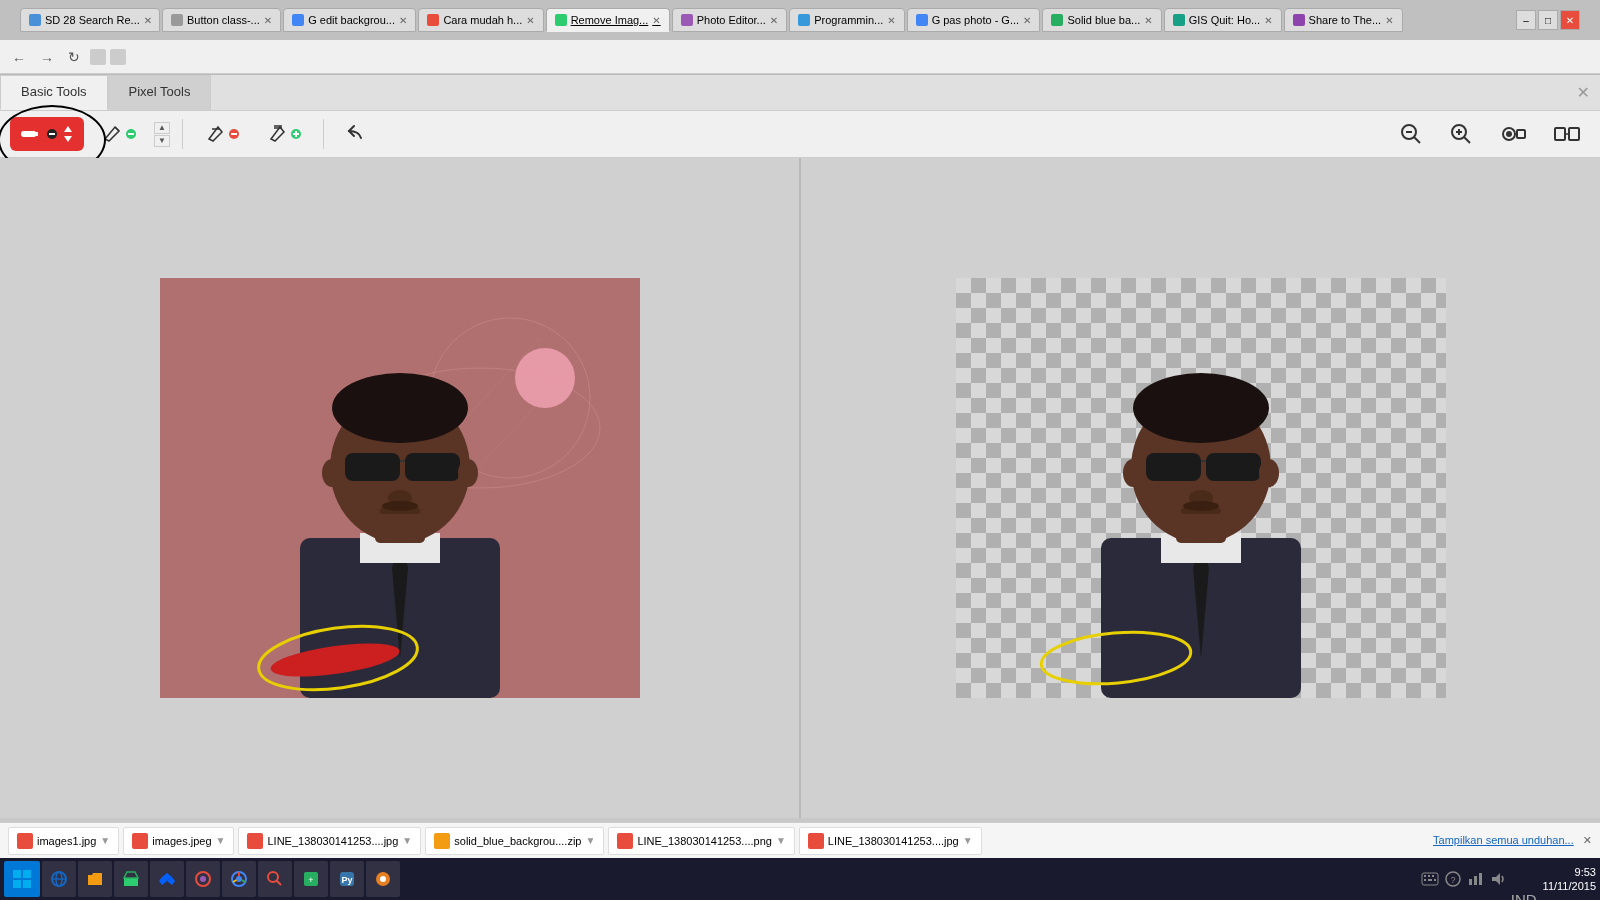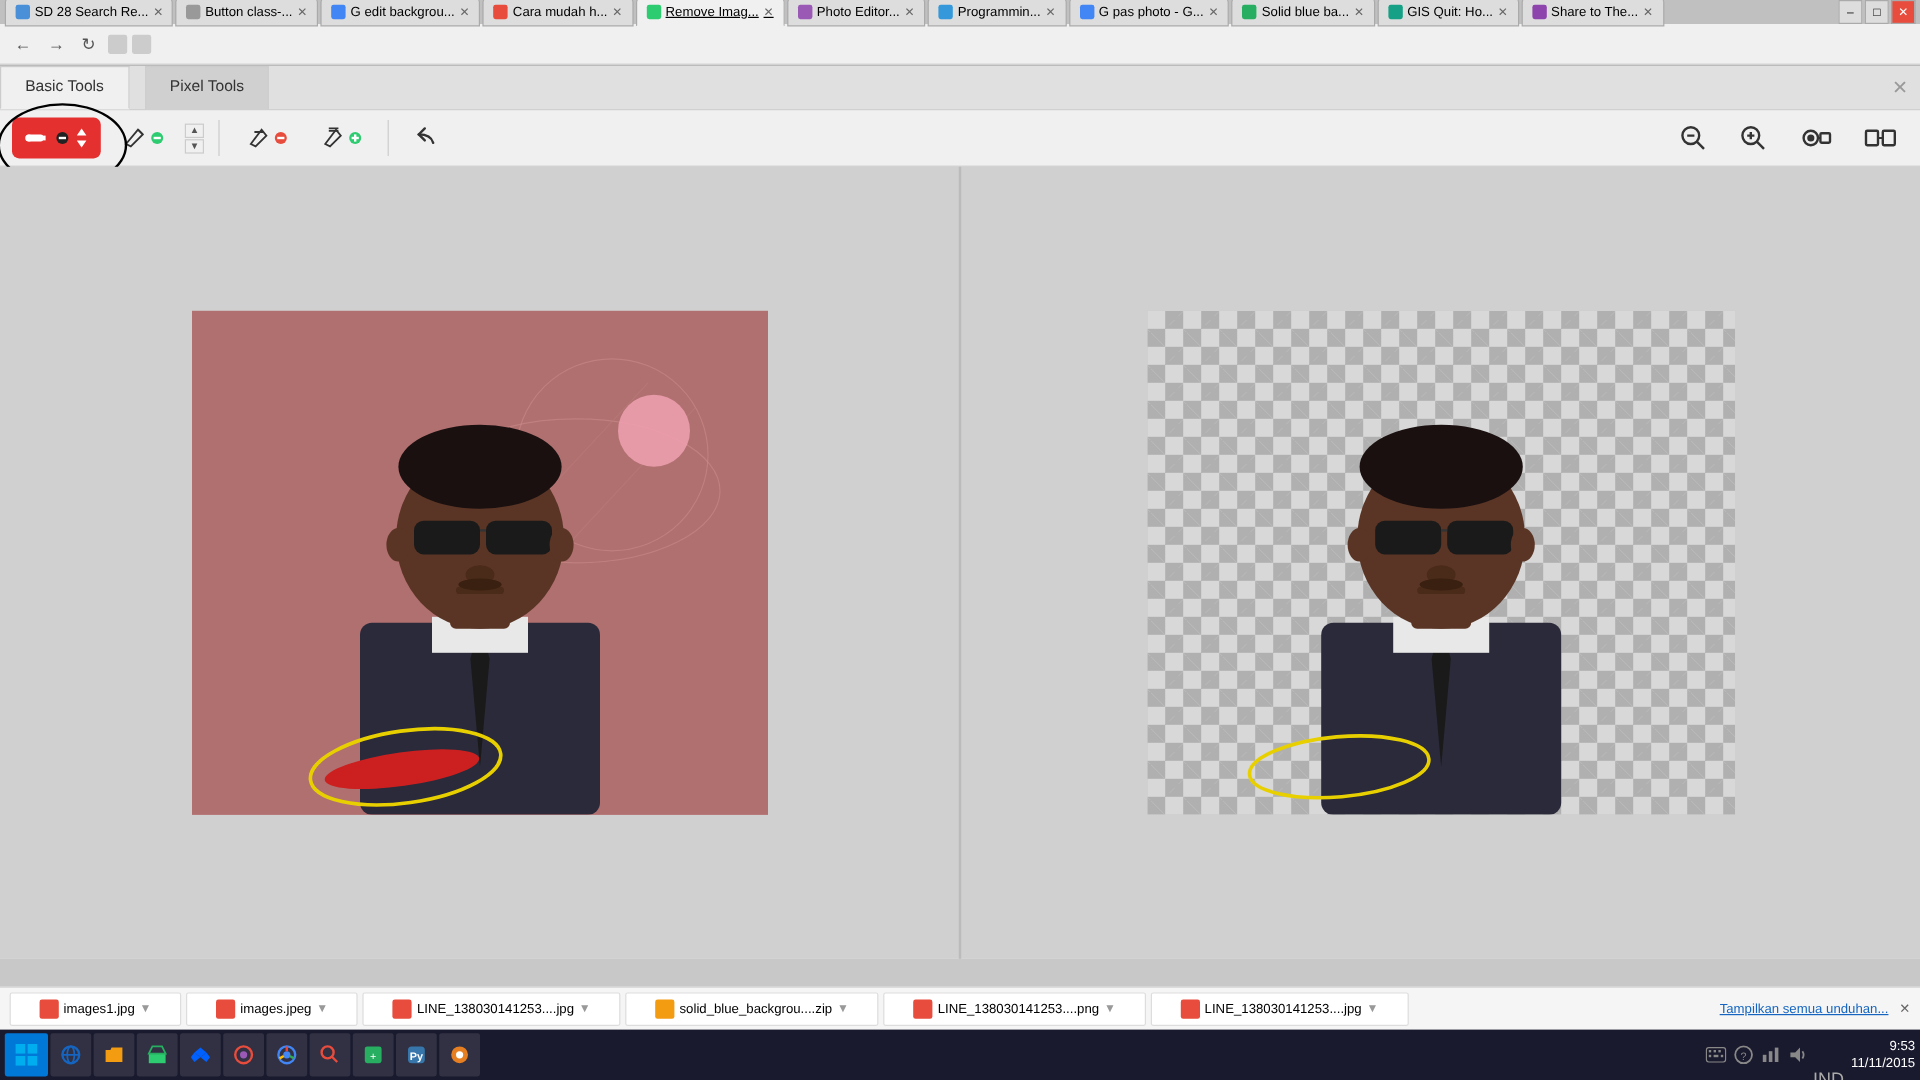--- a/index.html
+++ b/index.html
@@ -7,22 +7,22 @@
 
     
     .browser-chrome {
       background: #ddd;
       border-bottom: 1px solid #bbb;
     }
     .tab-bar {
       display: flex;
       align-items: center;
       background: #c0c0c0;
-      height: 20px;
-      padding: 0 4px;
+      height: 40px;
+      padding: 0 20px;
       gap: 2px;
     }
     .tab {
       display: flex;
       align-items: center;
       background: #ddd;
       border: 1px solid #aaa;
       border-radius: 4px 4px 0 0;
       padding: 2px 8px;
       font-size: 11px;
@@ -92,21 +92,20 @@
     .app-container {
       width: 100%;
       background: #e8e8e8;
     }
 
     
     .app-tabs {
       display: flex;
       background: #e0e0e0;
       border-bottom: 1px solid #ccc;
-      gap: 13px;
     }
     .app-tab {
       padding: 8px 20px;
       font-size: 13px;
       cursor: pointer;
       border: 1px solid #ccc;
       border-bottom: none;
       background: #d0d0d0;
       color: #333;
     }
@@ -358,21 +357,21 @@
       align-items: center;
       padding: 0 8px;
       gap: 4px;
       font-size: 11px;
     }
 
     .download-item {
       display: flex;
       align-items: center;
       gap: 4px;
-      padding: 2px 24px;
+      padding: 2px 8px;
       background: white;
       border: 1px solid #ddd;
       border-radius: 2px;
       cursor: pointer;
       height: 28px;
     }
 
     .download-item-icon {
       width: 16px;
       height: 16px;

